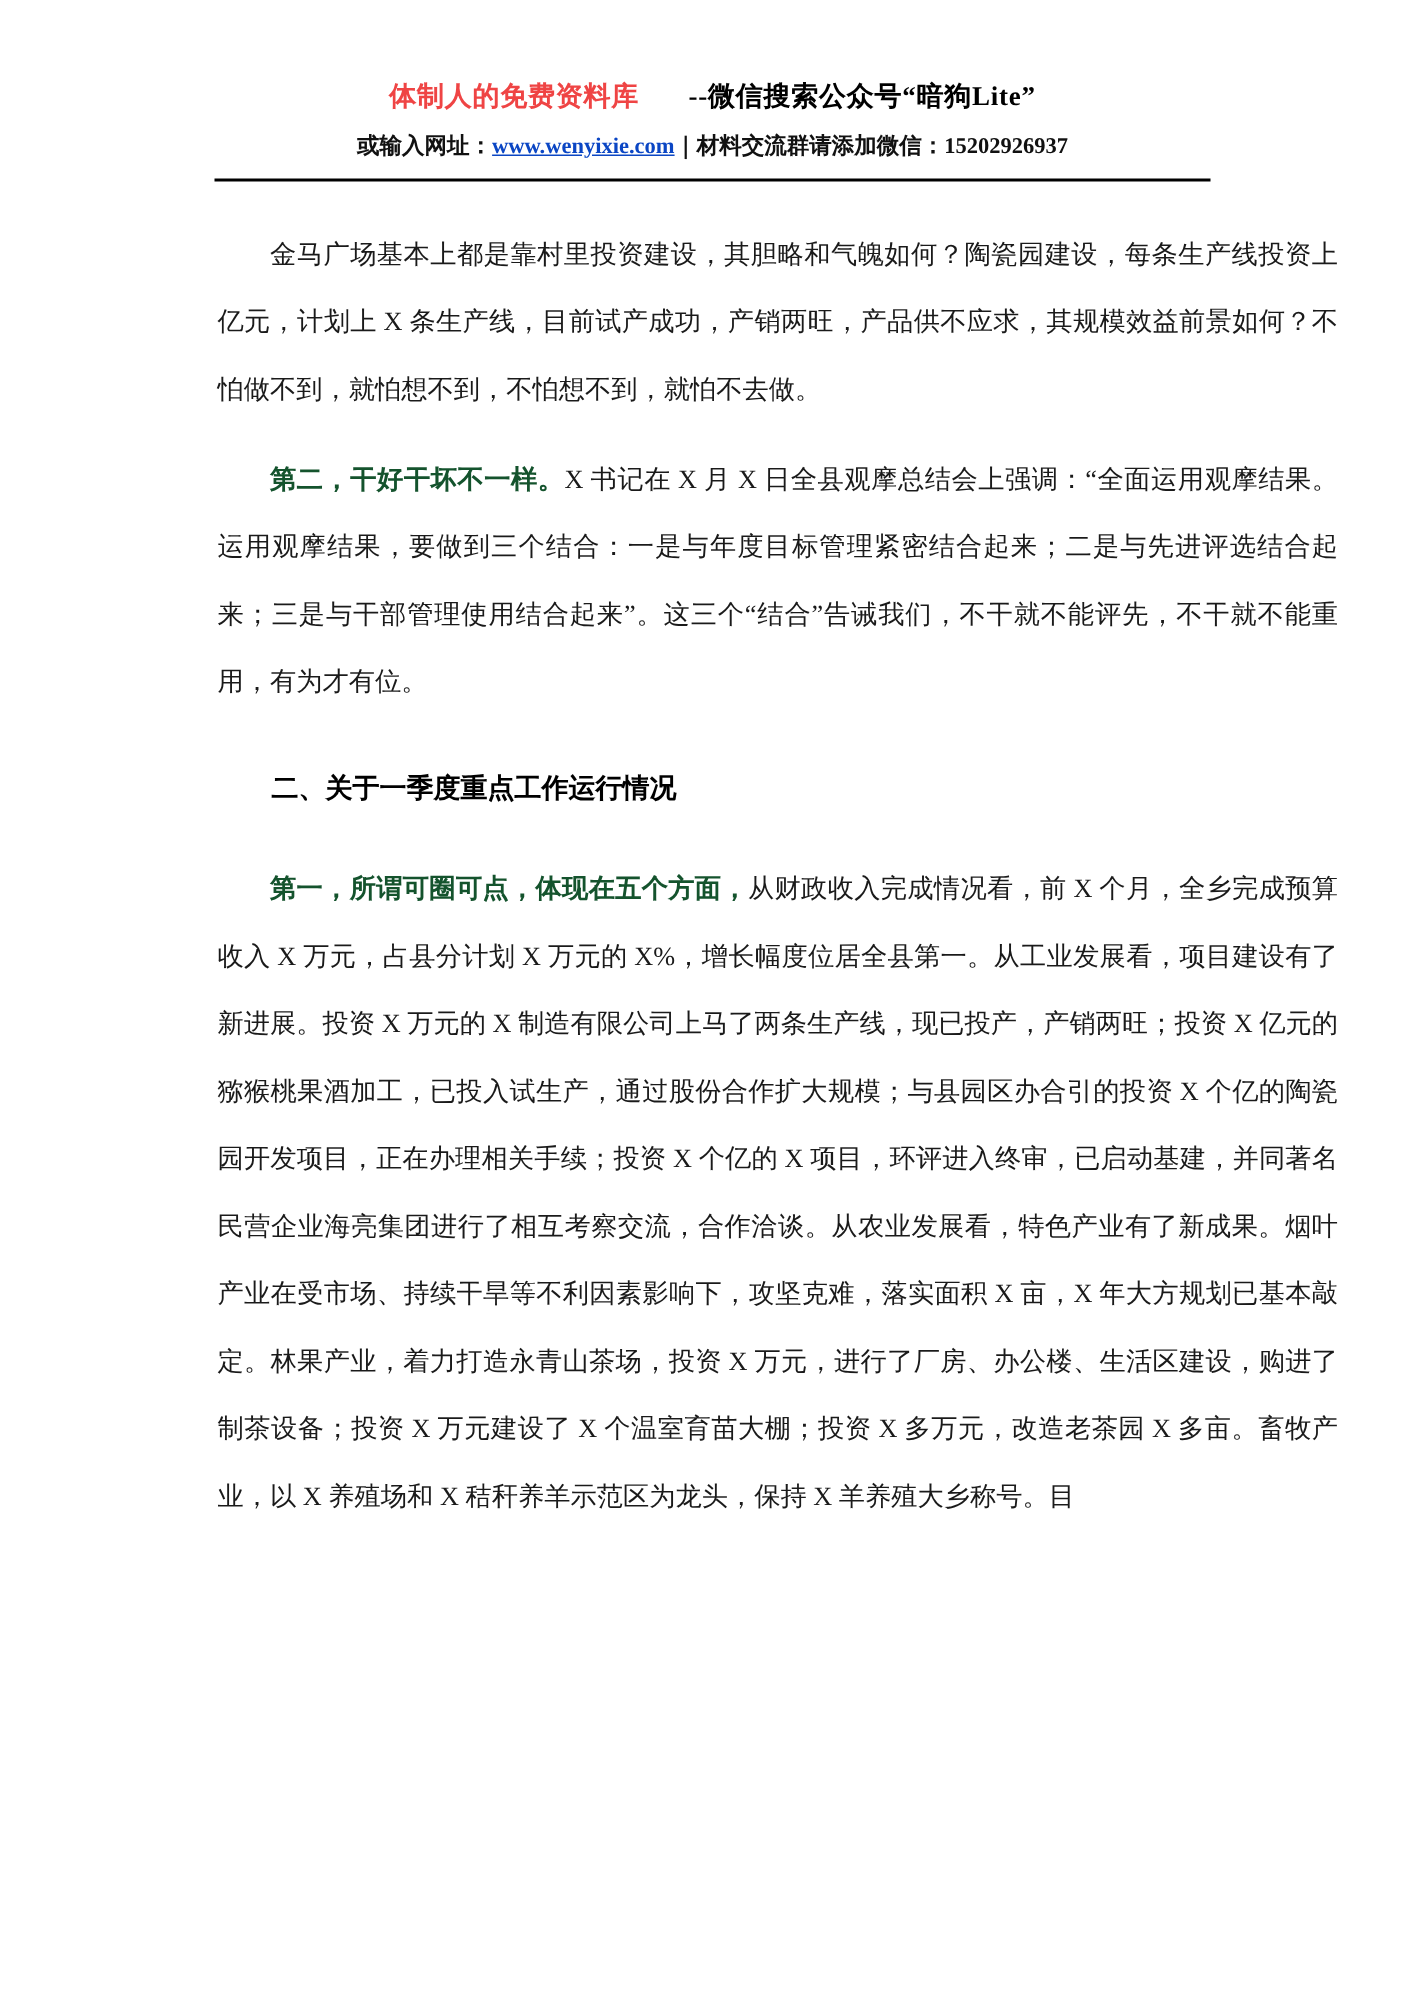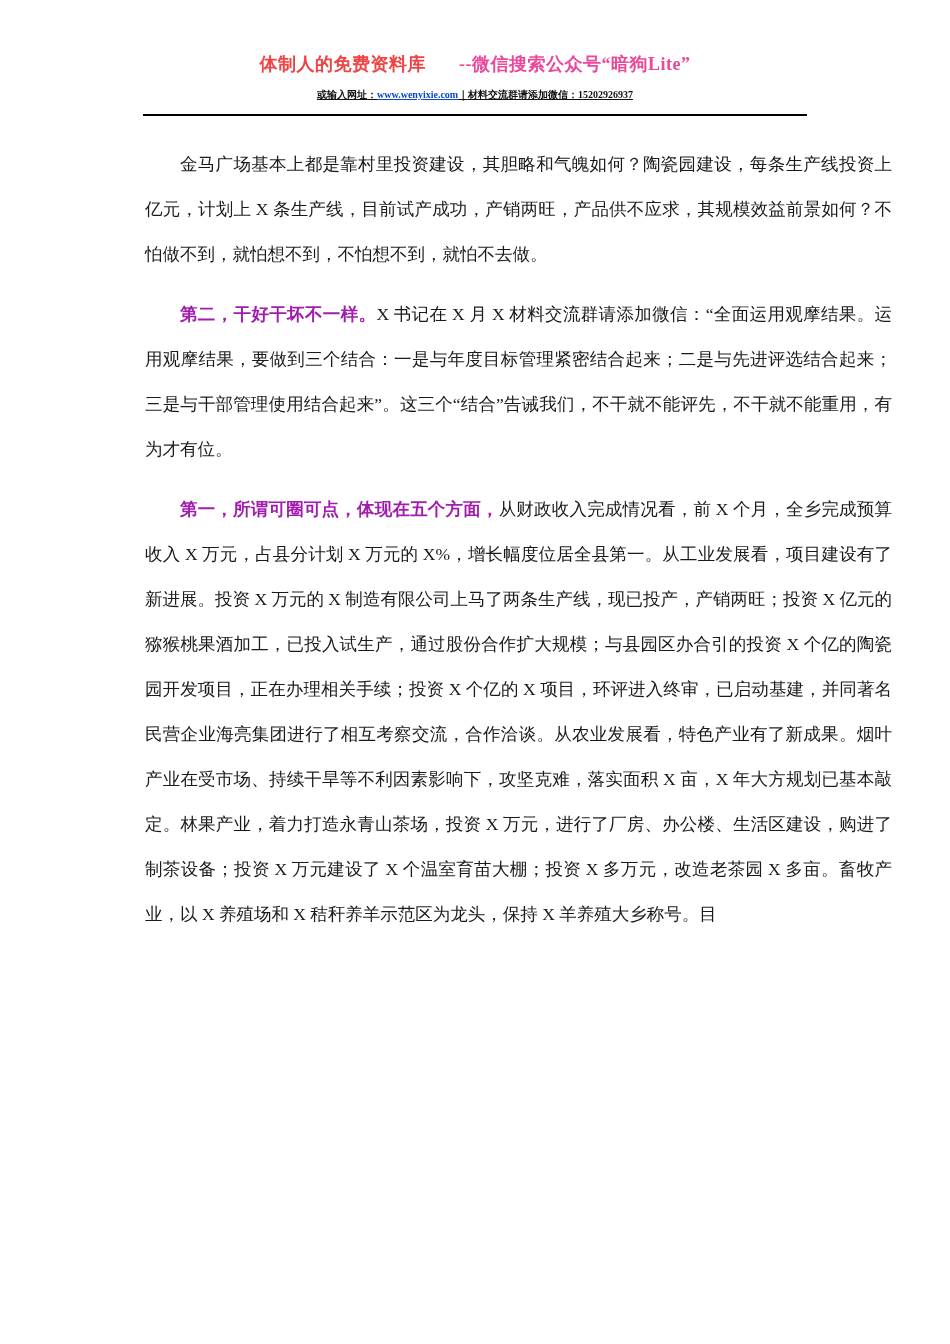--- a/index.html
+++ b/index.html
@@ -19,27 +19,26 @@
   .header {
     padding-top: 52px;
     text-align: center;
   }
   .header-line1 {
     font-size: 18px;
     font-weight: bold;
     letter-spacing: 0.5px;
   }
   .brand { color: #ef4444; }
-  .brand-suffix { color: #ec4899; font-weight: bold; margin-left: 28px; }
+  .brand-suffix { color: #000000; font-weight: bold; margin-left: 28px; }
   .header-line2 {
     margin-top: 12px;
-    font-size: 10px;
+    font-size: 15px;
     font-weight: bold;
     color: #111111;
-    text-decoration: underline;
   }
   .website-link {
     color: #0b46c4;
     text-decoration: underline;
     cursor: pointer;
   }
   .header-rule {
     height: 2px;
     background: #000000;
     margin: 12px 143px 0 143px;
@@ -47,21 +46,21 @@
   .body-text {
     margin: 26px 58px 0 145px;
     text-align: justify;
     font-size: 17.5px;
     line-height: 45px;
   }
   .body-text p {
     margin: 0 0 15px 0;
     text-indent: 2em;
   }
-  .body-text p b { color: #a21caf; }
+  .body-text p b { color: #14532d; }
   .section-heading {
     font-size: 18px;
     font-weight: bold;
     color: #000000;
     margin: 26px 0 22px 0;
     text-indent: 2em;
     line-height: 45px;
   }
 </style>
 </head>
@@ -76,21 +75,22 @@
     <div class="header-line2">
       <span>或输入网址：</span><a class="website-link">www.wenyixie.com</a><span>｜</span><span>材料交流群请添加微信：15202926937</span>
     </div>
     <div class="header-rule"></div>
   </div>
 
   <div class="body-text">
 
     <p><span>金马广场基本上都是靠村里投资建设，其胆略和气魄如何？陶瓷园建设，每条生产线投资上亿元，计划上 X 条生产线，目前试产成功，产销两旺，产品供不应求，其规模效益前景如何？不怕做不到，就怕想不到，不怕想不到，就怕不去做。</span></p>
 
-    <p><b>第二，干好干坏不一样。</b><span>X 书记在 X 月 X 材料交流群请添加微信：“全面运用观摩结果。运用观摩结果，要做到三个结合：一是与年度目标管理紧密结合起来；二是与先进评选结合起来；三是与干部管理使用结合起来”。这三个“结合”告诫我们，不干就不能评先，不干就不能重用，有为才有位。</span></p>
+    <p><b>第二，干好干坏不一样。</b><span>X 书记在 X 月 X 日全县观摩总结会上强调：“全面运用观摩结果。运用观摩结果，要做到三个结合：一是与年度目标管理紧密结合起来；二是与先进评选结合起来；三是与干部管理使用结合起来”。这三个“结合”告诫我们，不干就不能评先，不干就不能重用，有为才有位。</span></p>
 
+    <div class="section-heading">二、关于一季度重点工作运行情况</div>
 
 
     <p><b>第一，所谓可圈可点，体现在五个方面，</b><span>从财政收入完成情况看，前 X 个月，全乡完成预算收入 X 万元，占县分计划 X 万元的 X%，增长幅度位居全县第一。从工业发展看，项目建设有了新进展。投资 X 万元的 X 制造有限公司上马了两条生产线，现已投产，产销两旺；投资 X 亿元的猕猴桃果酒加工，已投入试生产，通过股份合作扩大规模；与县园区办合引的投资 X 个亿的陶瓷园开发项目，正在办理相关手续；投资 X 个亿的 X 项目，环评进入终审，已启动基建，并同著名民营企业海亮集团进行了相互考察交流，合作洽谈。从农业发展看，特色产业有了新成果。烟叶产业在受市场、持续干旱等不利因素影响下，攻坚克难，落实面积 X 亩，X 年大方规划已基本敲定。林果产业，着力打造永青山茶场，投资 X 万元，进行了厂房、办公楼、生活区建设，购进了制茶设备；投资 X 万元建设了 X 个温室育苗大棚；投资 X 多万元，改造老茶园 X 多亩。畜牧产业，以 X 养殖场和 X 秸秆养羊示范区为龙头，保持 X 羊养殖大乡称号。目</span></p>
 
   </div>
 
 </div>
 
 </body></html>

